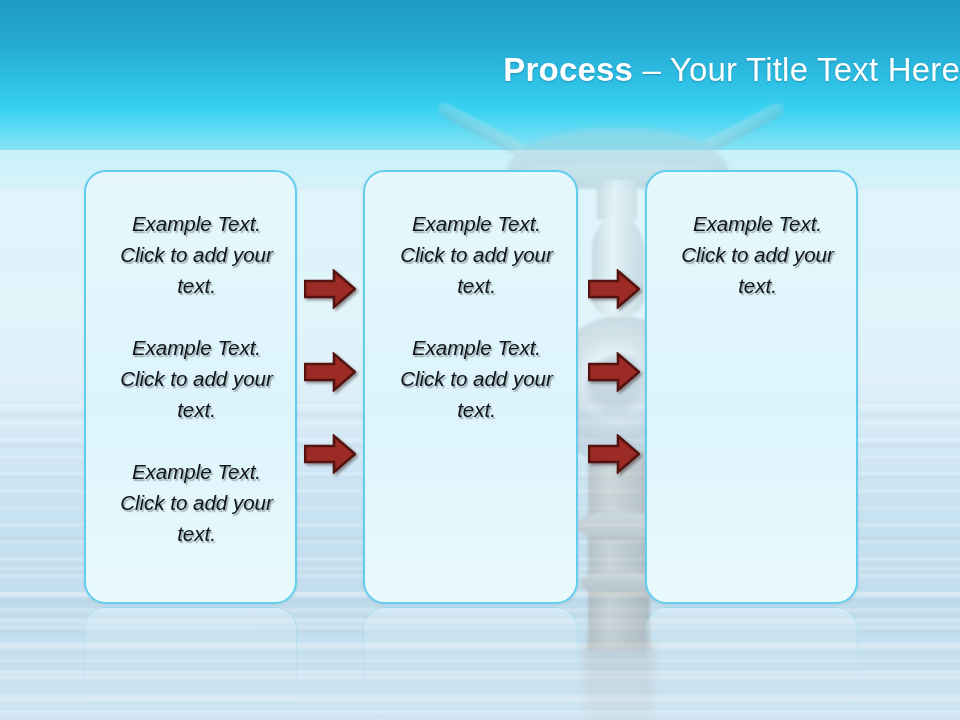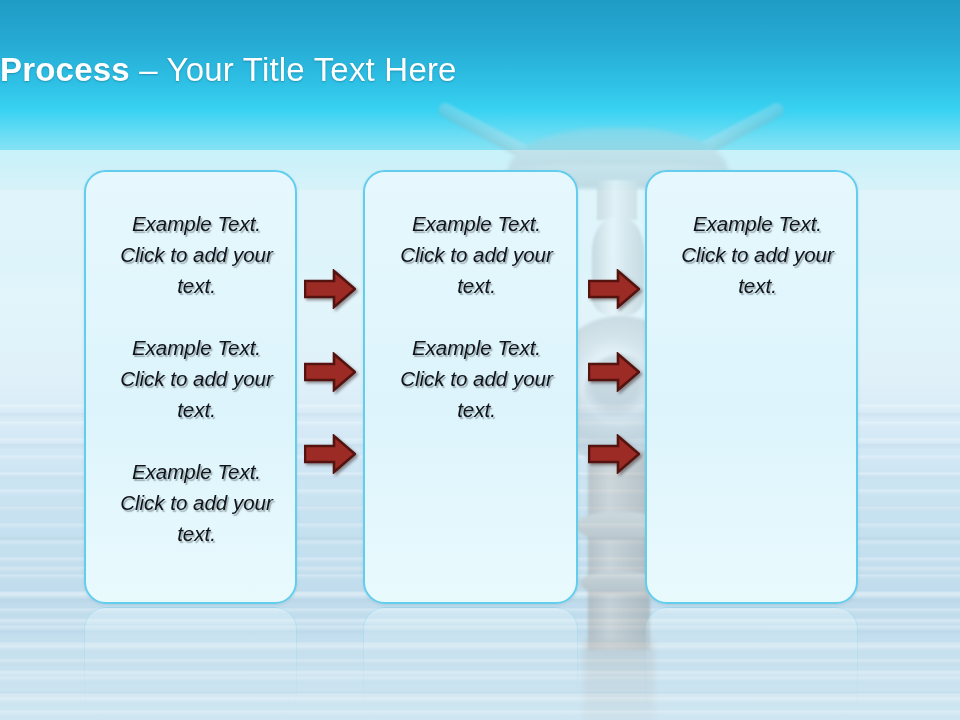--- a/index.html
+++ b/index.html
@@ -208,21 +208,21 @@
     background: linear-gradient(to bottom, rgba(150,128,110,.65), rgba(170,150,132,.18), rgba(170,150,132,0));
     filter: blur(3px);
     opacity: .85;
   }
 
   
   .title {
     position: absolute;
     left: 0; top: 50px;
     width: 960px;
-    text-align: left;
+    text-align: right;
     color: #ffffff;
     font-size: 33px;
     line-height: 40px;
     letter-spacing: .2px;
     white-space: nowrap;
     text-shadow: 0 1px 2px rgba(0,70,95,.35);
   }
   .title .t-bold { font-weight: bold; }
   .title .t-rest { font-weight: normal; }
 

